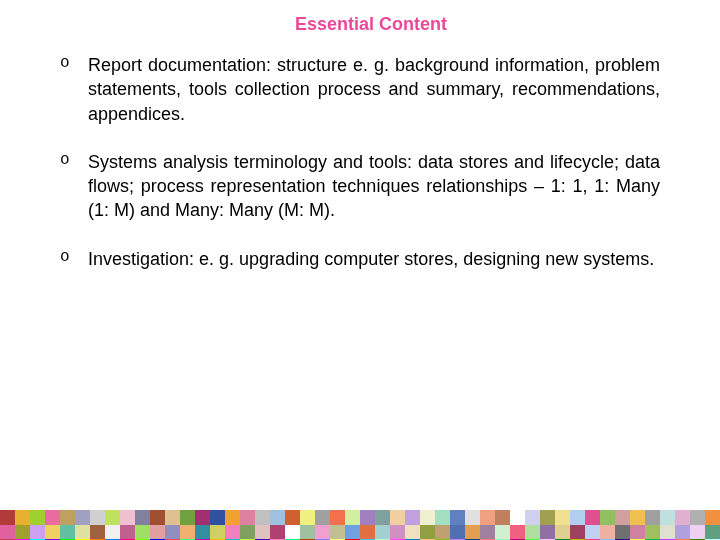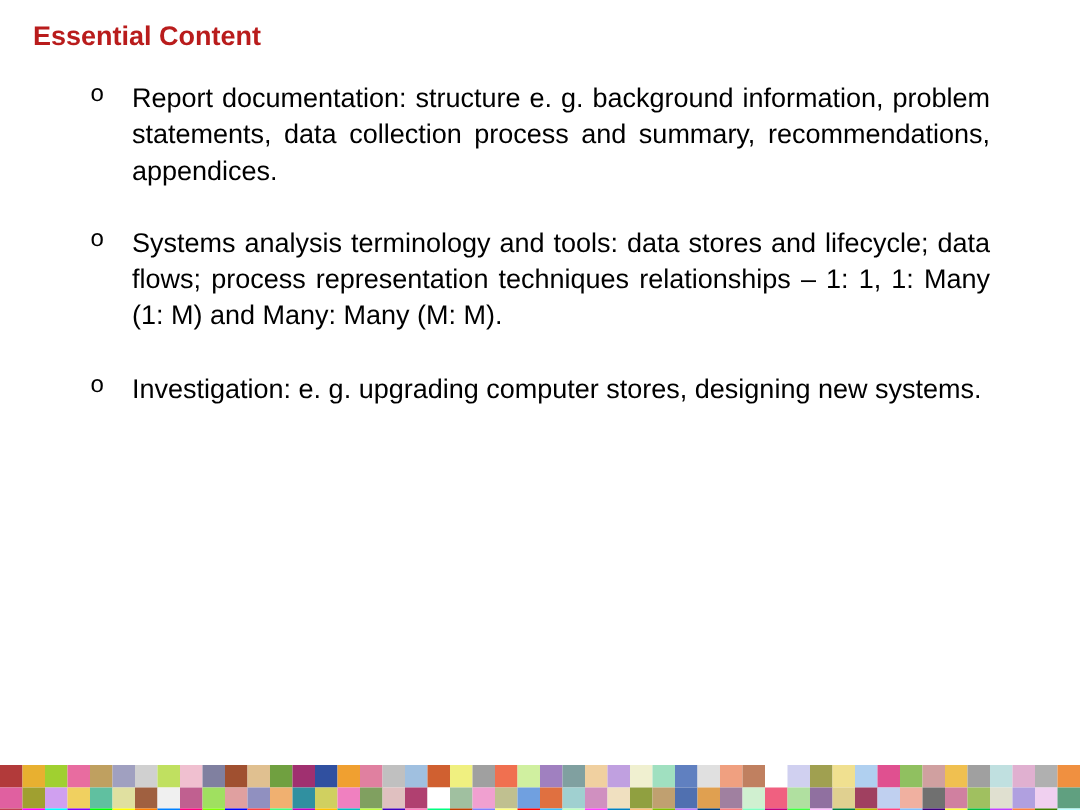--- a/index.html
+++ b/index.html
@@ -9,21 +9,22 @@
     margin: 14px 30px 0 30px;
     border: 1.5px solid #000;
     padding: 6px 10px;
     text-align: center;
   }
   .title-box h1 { font-size: 21px; font-weight: bold; color: #000; }
   .subhead {
     margin: 14px 0 0 22px;
     font-size: 18px;
     font-weight: bold;
-    color: #b91c1c;
+    color: #ec4899;
+    text-align: center;
   }
   .bullets {
     margin: 18px 60px 0 60px;
   }
   .item {
     display: flex;
     margin-bottom: 24px;
     font-size: 18px;
     line-height: 1.35;
     color: #000;
@@ -52,21 +53,21 @@
 <body>
 
 <div class="slide">
 
 
   <div class="subhead">Essential Content</div>
 
   <div class="bullets">
     <div class="item justify">
       <span class="marker">o</span>
-      <span class="txt">Report documentation: structure e. g. background information, problem statements, data collection process and summary, recommendations, appendices.</span>
+      <span class="txt">Report documentation: structure e. g. background information, problem statements, tools collection process and summary, recommendations, appendices.</span>
     </div>
     <div class="item justify">
       <span class="marker">o</span>
       <span class="txt">Systems analysis terminology and tools: data stores and lifecycle; data flows; process representation techniques relationships – 1: 1, 1: Many (1: M) and Many: Many (M: M).</span>
     </div>
     <div class="item">
       <span class="marker">o</span>
       <span class="txt">Investigation: e. g. upgrading computer stores, designing new systems.</span>
     </div>
   </div>

